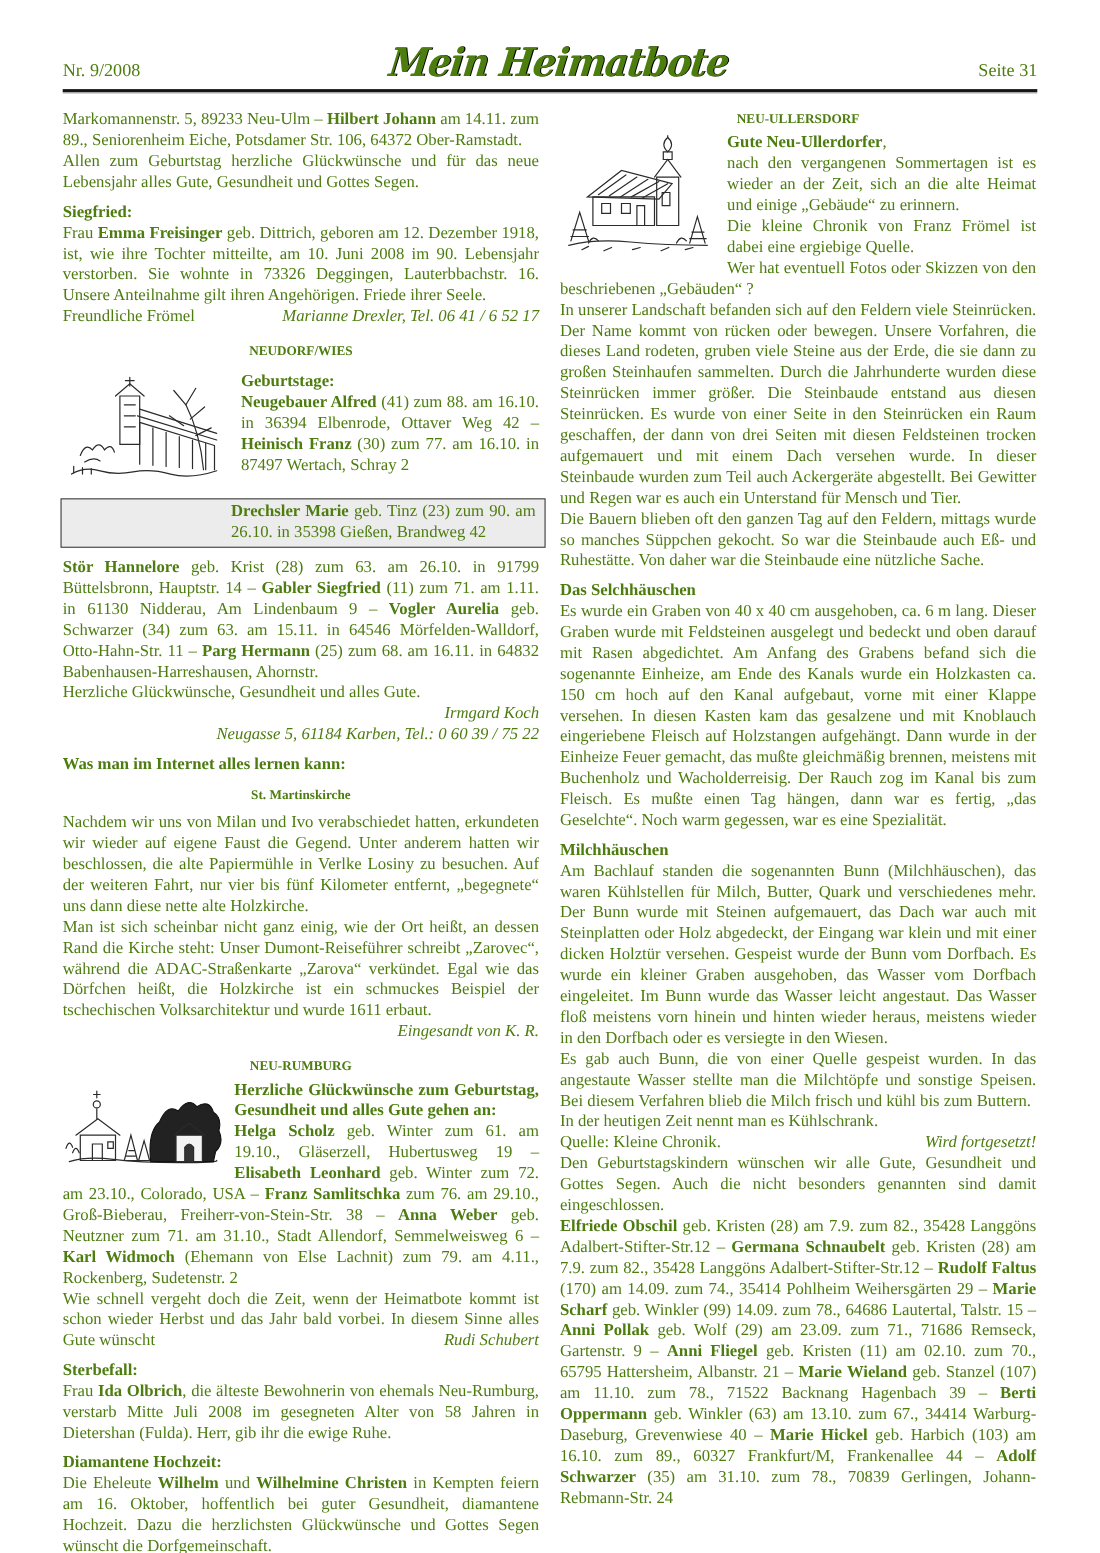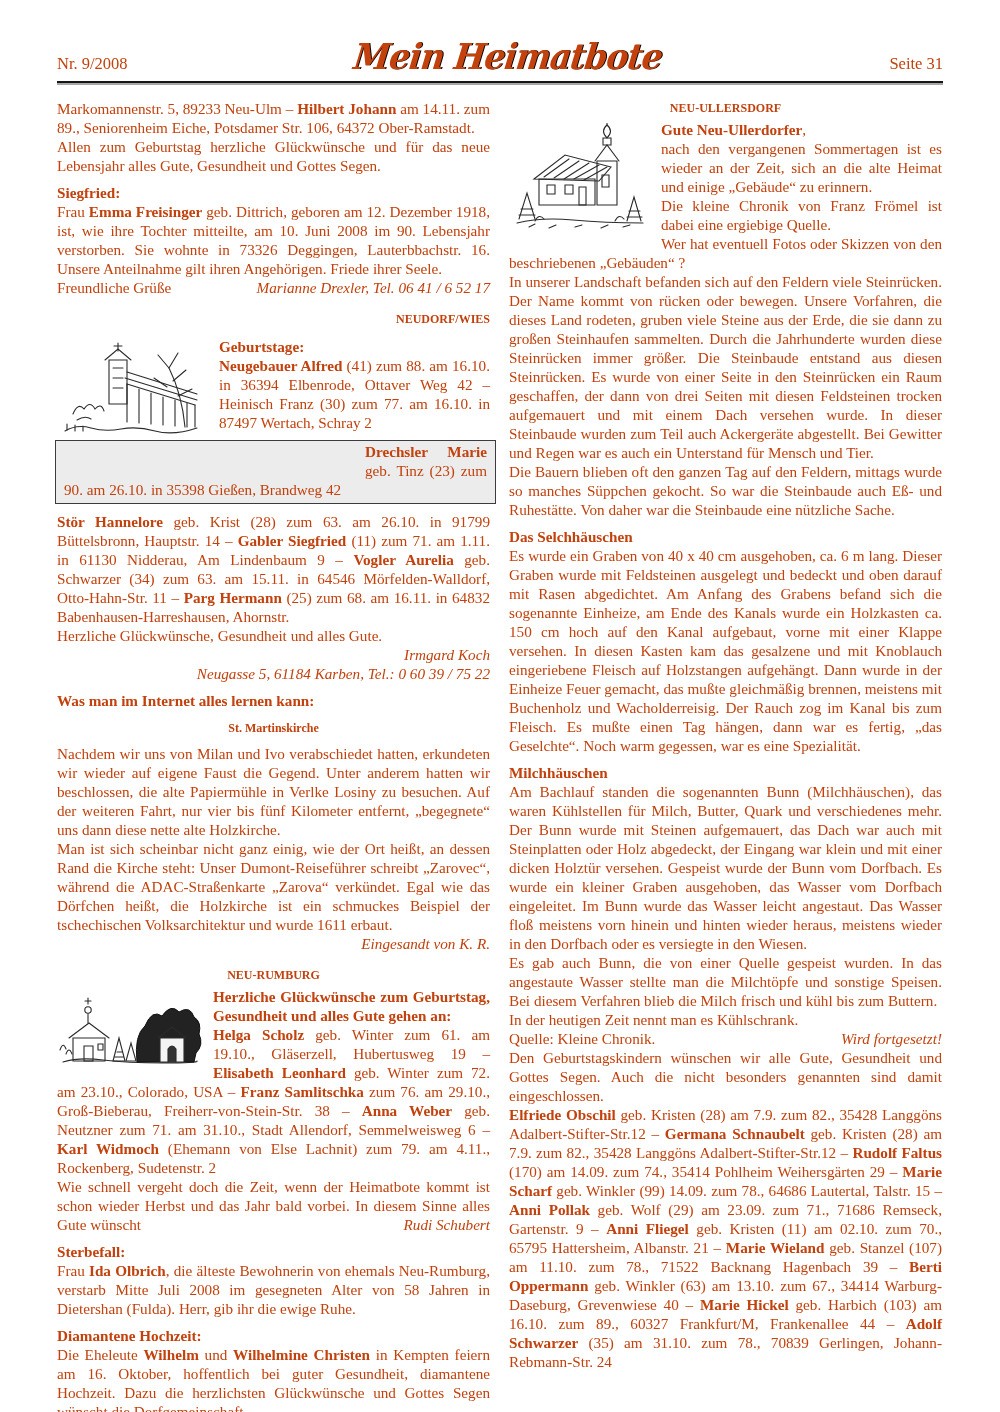--- a/index.html
+++ b/index.html
@@ -1,80 +1,80 @@
 <!DOCTYPE html>
 <html lang="de"><head>
 <meta charset="utf-8">
 <style>
   html,body{margin:0;padding:0;background:#fff;}
   .page{position:relative;width:1000px;height:1412px;background:#fff;overflow:hidden;
-        font-family:"Liberation Serif",serif;color:#c2410c;}
+        font-family:"Liberation Serif",serif;color:#4d7c0f;}
   .header{display:flex;justify-content:space-between;align-items:flex-end;
           padding:30px 57px 0 57px;height:46px;}
   .issue,.pageno{font-size:16.5px;padding-bottom:2px;}
   .masthead{font-family:"DejaVu Serif",serif;font-weight:bold;font-style:italic;
             font-size:33px;transform:skewX(-7deg) scaleY(1.08);letter-spacing:-1px;
             text-shadow:1px 0 0 #000;}
   .rule{margin:5px 57px 0 57px;height:4px;
         background:linear-gradient(to bottom,#161616 0 58%,#a7a7a7 58% 100%);}
   .cols{display:flex;gap:19px;padding:14px 57px 0 57px;}
   .col{width:433px;font-size:15.2px;line-height:19px;text-align:justify;hyphens:auto;}
   .para{margin:0;}
   .hl{font-weight:bold;margin-top:8px;text-align:left;}
   .hc{font-weight:bold;text-align:center;margin-top:9px;margin-bottom:2px;font-size:12px;}
   .section{margin-top:13px;}
   .float-img{float:left;margin:3px 10px 2px 0;}
   .sig-line{text-align:right;font-style:italic;margin:0;}
   .rel{position:relative;}
   .sigr{position:absolute;right:0;bottom:0;font-style:italic;background:#fff;padding-left:6px;}
   .gbox{background:#ececec;border:1.6px solid #3c3c3c;padding:1px 8px 4px 8px;
-        margin:8px -6px 0 -2px;}
+        margin:21px -6px 0 -2px;}
   .notch{float:left;height:20px;}
   .clear{clear:both;}
   svg{display:block;}
 </style>
 </head>
 <body>
 
 <div class="page">
   <div class="header">
     <div class="issue">Nr. 9/2008</div>
     <div class="masthead">Mein Heimatbote</div>
     <div class="pageno">Seite 31</div>
   </div>
   <div class="rule"></div>
   <div class="cols">
     <div class="col" id="col-left">
         <div class="para"><span>Markomannenstr. 5, 89233 Neu-Ulm – </span><span style="font-weight: bold;">Hilbert Johann</span><span> am 14.11. zum 89., Seniorenheim Eiche, Potsdamer Str. 106, 64372 Ober-Ramstadt.</span></div>
         <div class="para"><span>Allen zum Geburtstag herzliche Glückwünsche und für das neue Lebensjahr alles Gute, Gesundheit und Gottes Segen.</span></div>
         <div class="hl">Siegfried:</div>
         <div class="para"><span>Frau </span><span style="font-weight: bold;">Emma Freisinger</span><span> geb. Dittrich, geboren am 12. Dezember 1918, ist, wie ihre Tochter mitteilte, am 10. Juni 2008 im 90. Lebensjahr verstorben. Sie wohnte in 73326 Deggingen, Lauterbbachstr. 16. Unsere Anteilnahme gilt ihren Angehörigen. Friede ihrer Seele.</span></div>
-        <div class="para rel"><span>Freundliche Grüße</span><span class="sigr">Marianne Drexler, Tel. 06 41 / 6 52 17</span></div>
+        <div class="para rel"><span>Freundliche Frömel</span><span class="sigr">Marianne Drexler, Tel. 06 41 / 6 52 17</span></div>
         <div class="section">
-          <div class="hc" style="margin-top: 0px; text-align: right;">NEUDORF/WIES</div>
+          <div class="hc" style="margin-top: 0px;">NEUDORF/WIES</div>
           <div class="float-img">
             <svg width="152" height="112" viewBox="0 0 152 112">
               <g stroke="#2b2b2b" fill="none" stroke-width="1.1" stroke-linecap="round">
                 <path d="M52 26 h18 v44 h-18 z"></path>
                 <path d="M48 26 l13 -11 l13 11"></path>
                 <path d="M61 9 v8 M57 12 h8"></path>
                 <path d="M56 34 h10 M56 44 h10 M56 54 h10"></path>
                 <path d="M70 38 L140 60 M68 44 L140 66 M70 50 L138 71"></path>
                 <path d="M70 50 V88 M138 71 V93"></path>
                 <path d="M82 55 V89 M94 59 V90 M106 63 V91 M118 66 V92 M130 69 V93"></path>
                 <path d="M8 97 q12 -7 26 -3 t30 1 t34 2 t42 -3"></path>
                 <path d="M128 93 C126 72 121 52 112 34"></path>
                 <path d="M112 34 l-11 -13 M112 34 l9 -15 M116 47 l13 -11 M110 53 l-13 -9 M121 62 l14 -7"></path>
                 <path d="M16 80 q5 -12 11 -5 q6 -9 11 0 q6 -7 9 2 M20 86 q8 -5 14 -1"></path>
                 <path d="M10 90 v6 M18 91 v6 M26 92 v5"></path>
               </g>
             </svg>
           </div>
           <div class="hl">Geburtstage:</div>
-          <div class="para"><span style="font-weight: bold;">Neugebauer Alfred</span><span> (41) zum 88. am 16.10. in 36394 Elbenrode, Ottaver Weg 42 – </span><span style="font-weight: normal;">Heinisch Franz</span><span> (30) zum 77. am 16.10. in 87497 Wertach, Schray 2</span></div>
+          <div class="para"><span style="font-weight: bold;">Neugebauer Alfred</span><span> (41) zum 88. am 16.10. in 36394 Elbenrode, Ottaver Weg 42 – </span><span style="font-weight: bold;">Heinisch Franz</span><span> (30) zum 77. am 16.10. in 87497 Wertach, Schray 2</span></div>
           <div class="gbox"><div class="notch" style="width: 146px;"></div><span style="font-weight: bold;">Drechsler Marie</span><span> geb. Tinz (23) zum 90. am 26.10. in 35398 Gießen, Brandweg 42</span><div class="clear"></div></div>
           <div class="clear"></div>
         </div>
         <div class="para" style="margin-top: 8px;"><span style="font-weight: bold;">Stör Hannelore</span><span> geb. Krist (28) zum 63. am 26.10. in 91799 Büttelsbronn, Hauptstr. 14 – </span><span style="font-weight: bold;">Gabler Siegfried</span><span> (11) zum 71. am 1.11. in 61130 Nidderau, Am Lindenbaum 9 – </span><span style="font-weight: bold;">Vogler Aurelia</span><span> geb. Schwarzer (34) zum 63. am 15.11. in 64546 Mörfelden-Walldorf, Otto-Hahn-Str. 11 – </span><span style="font-weight: bold;">Parg Hermann</span><span> (25) zum 68. am 16.11. in 64832 Babenhausen-Harreshausen, Ahornstr.</span></div>
         <div class="para"><span>Herzliche Glückwünsche, Gesundheit und alles Gute.</span></div>
         <div class="sig-line">Irmgard Koch</div>
         <div class="sig-line">Neugasse 5, 61184 Karben, Tel.: 0 60 39 / 75 22</div>
         <div class="hl">Was man im Internet alles lernen kann:</div>
         <div class="hc">St. Martinskirche</div>
         <div class="para" style="margin-top: 6px;"><span>Nachdem wir uns von Milan und Ivo verabschiedet hatten, erkundeten wir wieder auf eigene Faust die Gegend. Unter anderem hatten wir beschlossen, die alte Papiermühle in Verlke Losiny zu besuchen. Auf der weiteren Fahrt, nur vier bis fünf Kilometer entfernt, „begegnete“ uns dann diese nette alte Holzkirche.</span></div>

